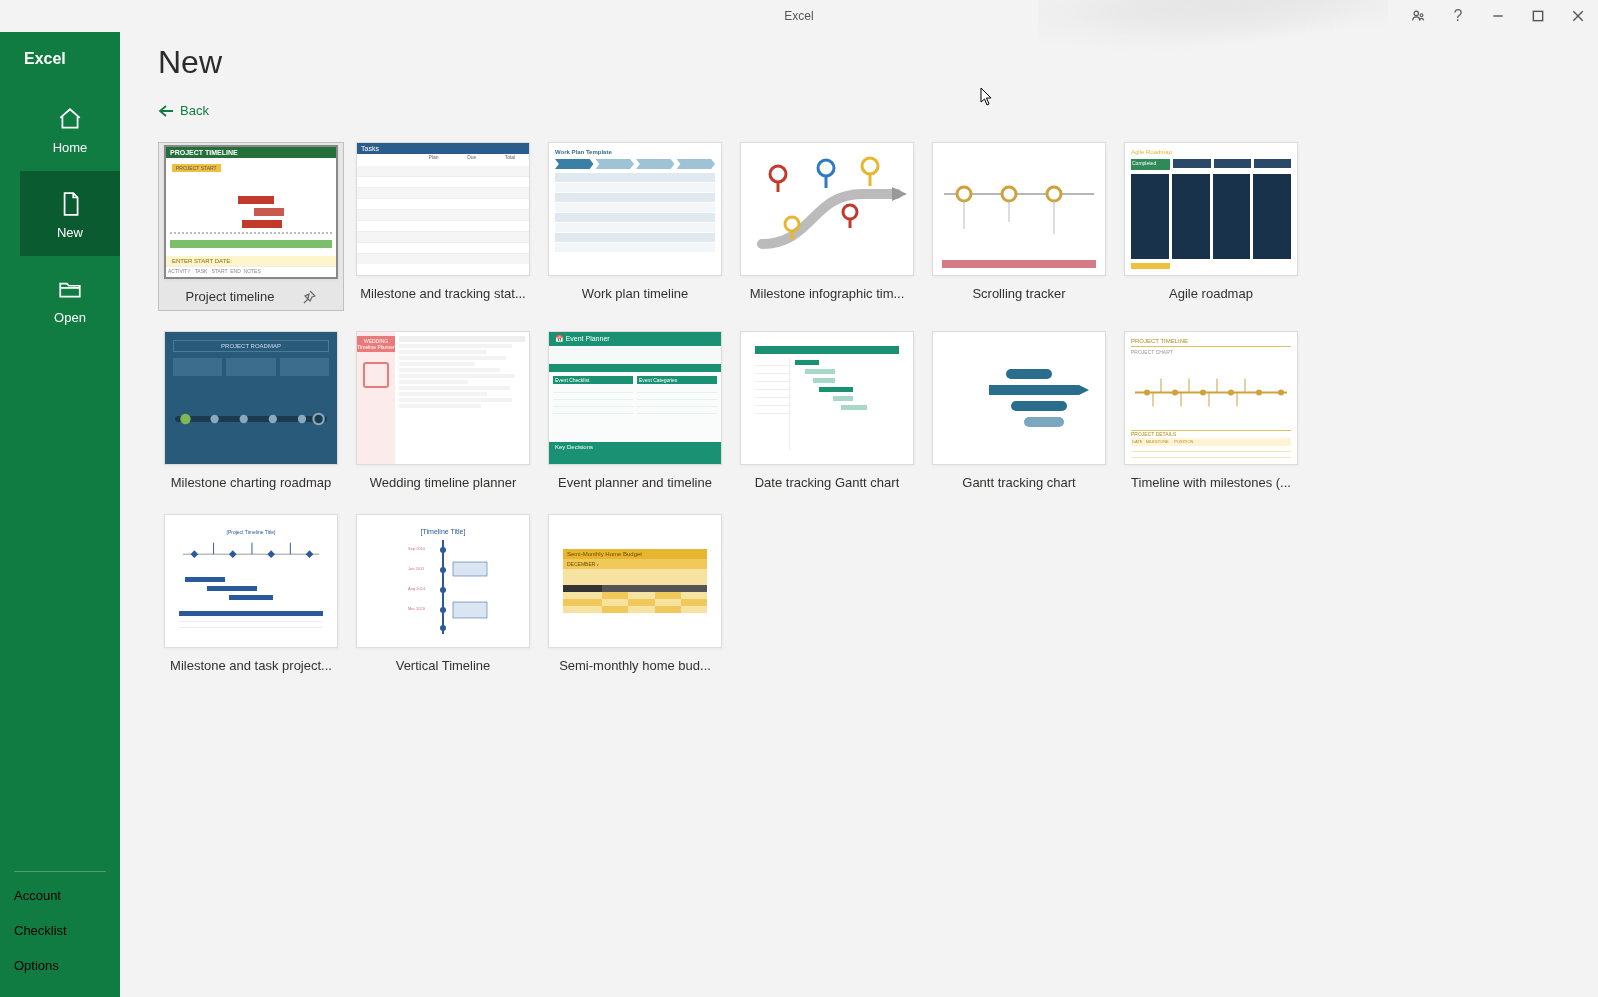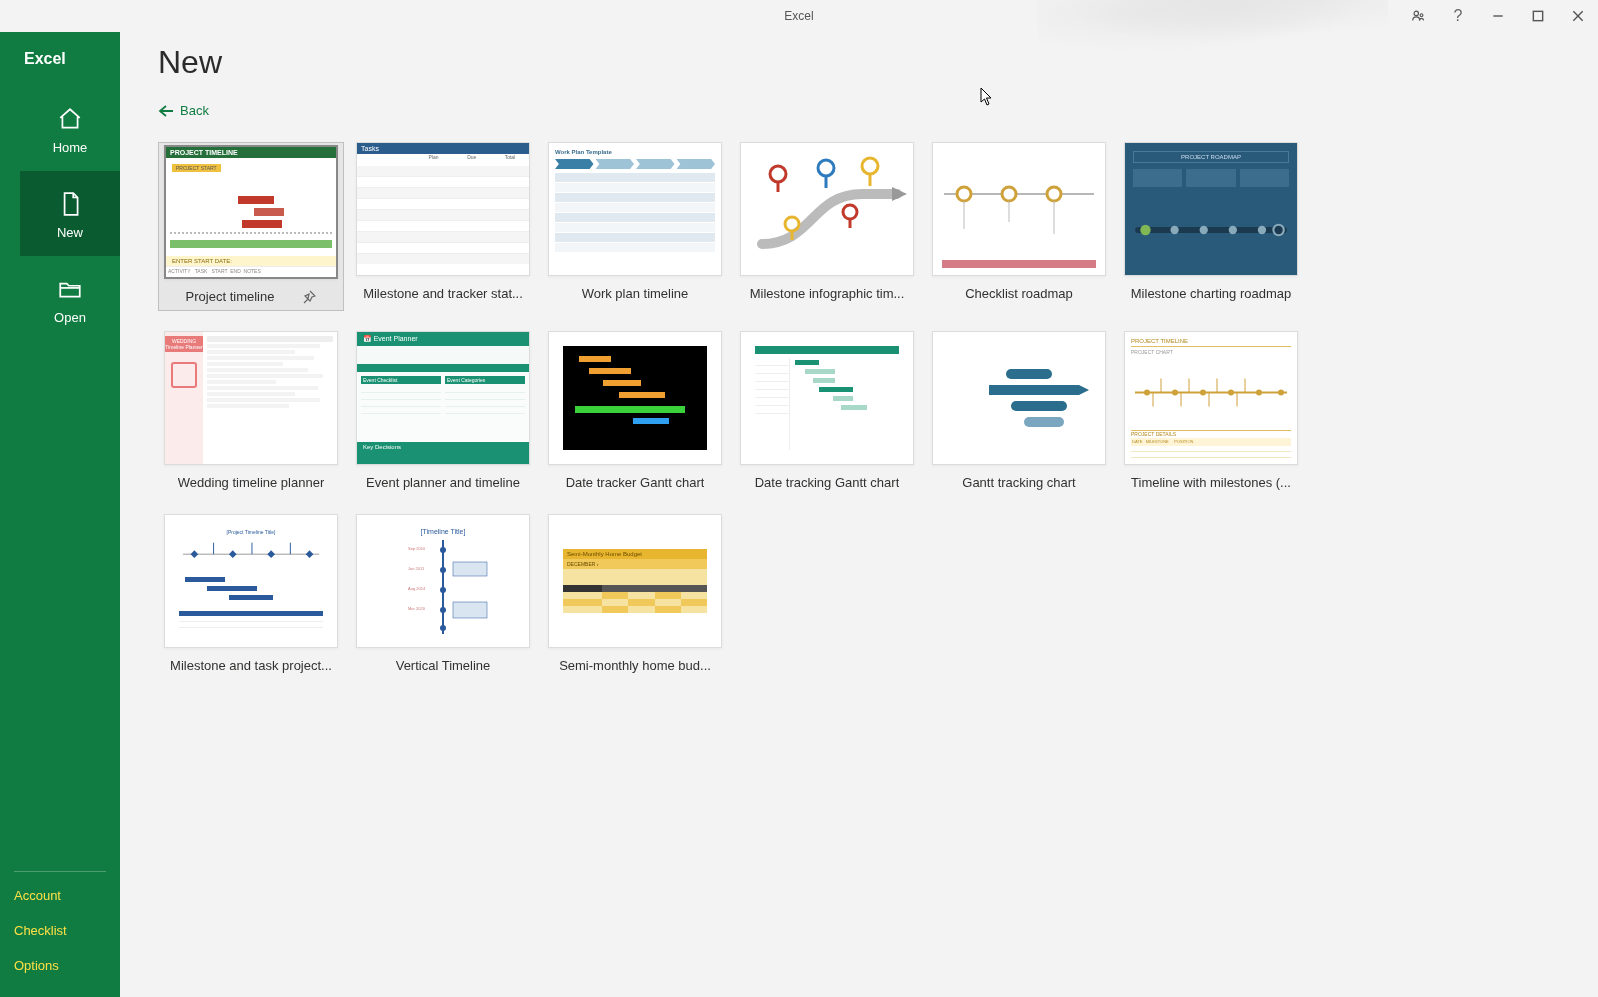--- a/index.html
+++ b/index.html
@@ -96,21 +96,21 @@
   .sidebar .spacer { flex: 1; }
   .sidebar .bottom-links {
     border-top: 1px solid rgba(255,255,255,0.25);
     margin: 0 14px 14px;
     padding-top: 6px;
   }
   .sidebar .bottom-links .link {
     font-size: 13px;
     padding: 10px 0;
     cursor: pointer;
-    color: #fde047;
+    color: #000000;
   }
 
   
   .main {
     flex: 1;
     overflow-y: auto;
     padding: 12px 38px 30px;
     position: relative;
   }
   .main h1 {
@@ -354,21 +354,21 @@
             <div style="height:10px;border-bottom:1px solid #eee;"></div>
             <div style="height:10px;background:#f5f5f5;border-bottom:1px solid #eee;"></div>
             <div style="height:10px;border-bottom:1px solid #eee;"></div>
             <div style="height:10px;background:#f5f5f5;border-bottom:1px solid #eee;"></div>
             <div style="height:10px;border-bottom:1px solid #eee;"></div>
             <div style="height:10px;background:#f5f5f5;border-bottom:1px solid #eee;"></div>
             <div style="height:10px;border-bottom:1px solid #eee;"></div>
             <div style="height:10px;background:#f5f5f5;"></div>
           </div>
         </div>
-        <span class="label">Milestone and tracker stat...</span>
+        <span class="label">Milestone and tracking stat...</span>
       </div>
 
       <div class="template-card">
         <div class="thumb" style="flex-direction:column;align-items:stretch;padding:6px;">
           <div style="font-size:6px;color:#3a6d8c;font-weight:600;">Work Plan Template</div>
           <div style="display:flex;gap:2px;margin:4px 0;">
             <div style="flex:1;height:10px;background:#3a7fa5;clip-path:polygon(0 0,90% 0,100% 50%,90% 100%,0 100%,10% 50%);"></div>
             <div style="flex:1;height:10px;background:#9fc3d6;clip-path:polygon(0 0,90% 0,100% 50%,90% 100%,0 100%,10% 50%);"></div>
             <div style="flex:1;height:10px;background:#9fc3d6;clip-path:polygon(0 0,90% 0,100% 50%,90% 100%,0 100%,10% 50%);"></div>
             <div style="flex:1;height:10px;background:#9fc3d6;clip-path:polygon(0 0,90% 0,100% 50%,90% 100%,0 100%,10% 50%);"></div>
@@ -413,23 +413,45 @@
             <line x1="10" y1="50" x2="160" y2="50" stroke="#b7b7b7" stroke-width="2"></line>
             <circle cx="30" cy="50" r="7" fill="#fff" stroke="#cfa13a" stroke-width="3"></circle>
             <circle cx="75" cy="50" r="7" fill="#fff" stroke="#cfa13a" stroke-width="3"></circle>
             <circle cx="120" cy="50" r="7" fill="#fff" stroke="#cfa13a" stroke-width="3"></circle>
             <line x1="30" y1="57" x2="30" y2="85" stroke="#bbb"></line>
               <line x1="75" y1="57" x2="75" y2="78" stroke="#bbb"></line>
               <line x1="120" y1="57" x2="120" y2="90" stroke="#bbb"></line>
             <rect x="8" y="116" width="154" height="8" fill="#d47b85"></rect>
           </svg>
         </div>
-        <span class="label">Checklist roadmap</span>
-      </div>
-
+        <span class="label">Scrolling tracker</span>
+      </div>
+
+      <div class="template-card">
+        <div class="thumb tvar-dark" style="flex-direction:column;align-items:stretch;padding:6px;gap:4px;">
+          <div style="font-size:6px;color:#e8b62e;">Agile Roadmap</div>
+          <div style="display:flex;gap:3px;">
+            <div style="flex:1;height:9px;background:#2e8b57;font-size:5px;color:#fff;padding:1px;">Completed</div>
+            <div style="flex:1;height:9px;background:#2a4968;"></div>
+            <div style="flex:1;height:9px;background:#2a4968;"></div>
+            <div style="flex:1;height:9px;background:#2a4968;"></div>
+          </div>
+          <div style="display:flex;gap:3px;flex:1;">
+            <div style="flex:1;background:#17324a;"></div>
+            <div style="flex:1;background:#17324a;"></div>
+            <div style="flex:1;background:#17324a;"></div>
+            <div style="flex:1;background:#17324a;"></div>
+          </div>
+          <div style="display:flex;gap:3px;">
+            <div style="flex:1;height:6px;background:#f0c040;"></div>
+            <div style="flex:3;"></div>
+          </div>
+        </div>
+        <span class="label">Agile roadmap</span>
+      </div>
 
       <div class="template-card">
         <div class="thumb" style="background:#2a5a7a;flex-direction:column;align-items:stretch;padding:8px;color:#cde;">
           <div style="font-size:6px;border:1px solid #4a7a9a;text-align:center;padding:2px 0;margin-bottom:6px;">PROJECT ROADMAP</div>
           <div style="display:flex;gap:4px;margin-bottom:6px;">
             <div style="flex:1;height:18px;background:#3d6d8d;"></div>
             <div style="flex:1;height:18px;background:#3d6d8d;"></div>
             <div style="flex:1;height:18px;background:#3d6d8d;"></div>
           </div>
           <svg viewBox="0 0 150 50" style="flex:1;">
@@ -488,33 +510,20 @@
                 <div style="height:6px;border-bottom:1px solid #e6f0ec;"></div>
                 <div style="height:6px;border-bottom:1px solid #e6f0ec;"></div>
                 <div style="height:6px;border-bottom:1px solid #e6f0ec;"></div>
             </div>
           </div>
           <div style="height:18px;background:#1a9172;color:#fff;font-size:6px;padding:2px 6px;">Key Decisions</div>
         </div>
         <span class="label">Event planner and timeline</span>
       </div>
 
-      <div class="template-card">
-        <div class="thumb" style="padding:14px;">
-          <div style="width:100%;height:100%;background:#000;position:relative;">
-            <div style="position:absolute;left:16px;top:10px;width:32px;height:6px;background:#f0a030;"></div>
-            <div style="position:absolute;left:26px;top:22px;width:42px;height:6px;background:#f0a030;"></div>
-            <div style="position:absolute;left:40px;top:34px;width:38px;height:6px;background:#f0a030;"></div>
-            <div style="position:absolute;left:56px;top:46px;width:46px;height:6px;background:#f0a030;"></div>
-            <div style="position:absolute;left:12px;top:60px;width:110px;height:7px;background:#3bd13b;"></div>
-            <div style="position:absolute;left:70px;top:72px;width:36px;height:6px;background:#30a0f0;"></div>
-          </div>
-        </div>
-        <span class="label">Date tracker Gantt chart</span>
-      </div>
 
       <div class="template-card">
         <div class="thumb" style="padding:14px;flex-direction:column;align-items:stretch;">
           <div style="height:8px;background:#1a9172;margin-bottom:4px;"></div>
           <div style="flex:1;position:relative;">
             <div style="position:absolute;left:0;top:0;width:34px;bottom:0;border-right:1px solid #eee;">
               <div style="height:7px;border-bottom:1px solid #eee;"></div>
                 <div style="height:7px;border-bottom:1px solid #eee;"></div>
                 <div style="height:7px;border-bottom:1px solid #eee;"></div>
                 <div style="height:7px;border-bottom:1px solid #eee;"></div>

